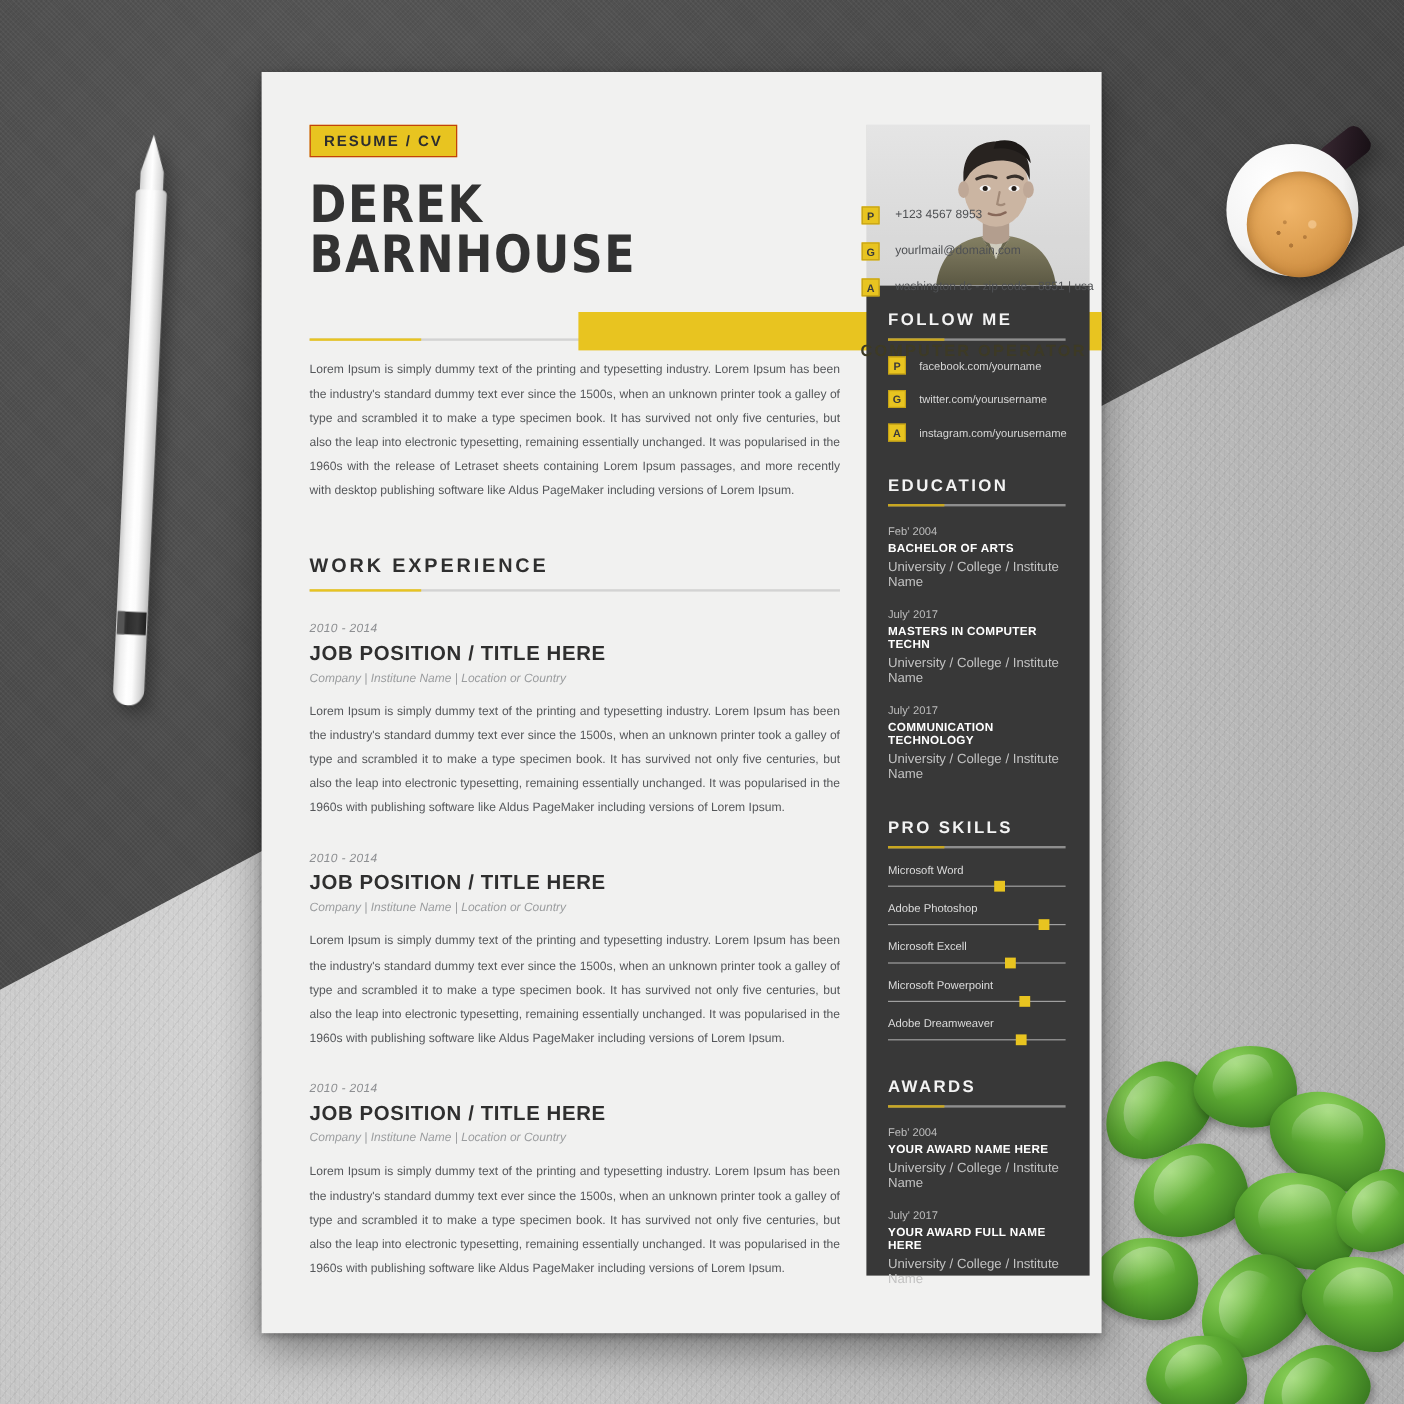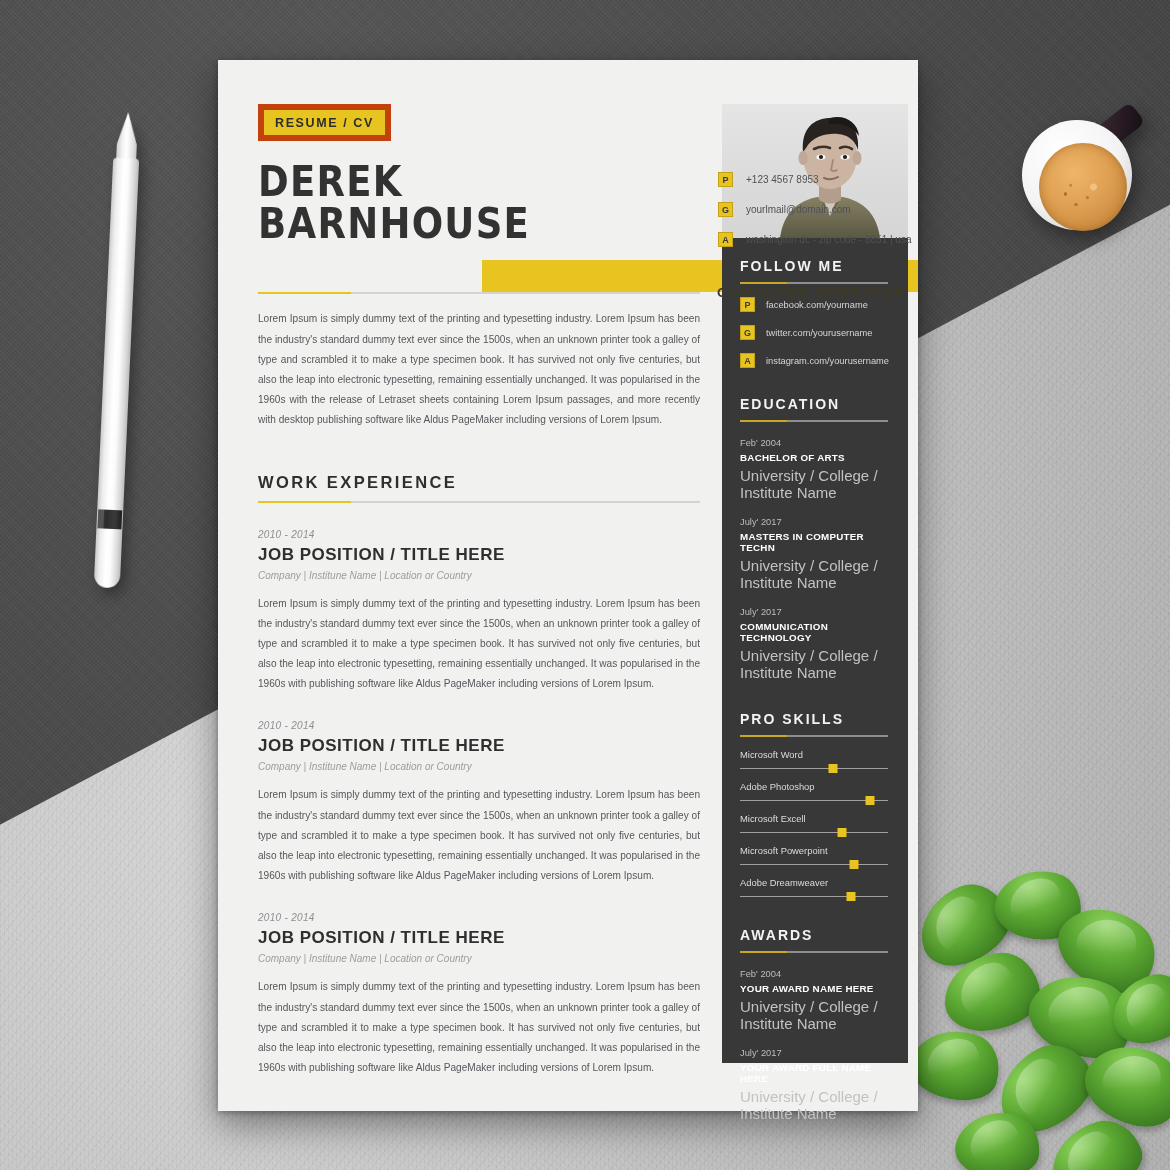--- a/index.html
+++ b/index.html
@@ -175,21 +175,21 @@
   }
 
   .badge-resume {
     display: inline-block;
     background: #e8c420;
     color: #2e2e2e;
     font-size: 12.5px;
     font-weight: 700;
     letter-spacing: 1.6px;
     padding: 6px 11px 5px;
-    border: 6px solid #c2410c;
+    border: 1px solid #c2410c;
   }
 
   .name-block { margin-top: 20px; }
   .name-line {
     font-family: "DejaVu Sans", sans-serif;
     font-weight: 700;
     font-size: 43px;
     line-height: 0.97;
     letter-spacing: 1.5px;
     color: #323232;
@@ -361,21 +361,21 @@
 
   .edu-item { margin-top: 16px; }
   .edu-date { font-size: 9.3px; color: #bdbdbd; }
   .edu-deg {
     margin-top: 4px;
     font-size: 9.8px;
     font-weight: 700;
     color: #ffffff;
     letter-spacing: .25px;
   }
-  .edu-inst { margin-top: 4px; font-size: 15px; color: #c2c2c2; }
+  .edu-inst { margin-top: 4px; font-size: 11px; color: #c2c2c2; }
 
   .skill { margin-top: 12px; }
   .skill-name { font-size: 9.4px; color: #dcdcdc; }
   .skill-track {
     position: relative;
     height: 1px;
     margin-top: 8px;
     background: #a0a0a0;
   }
   .skill-knob {

